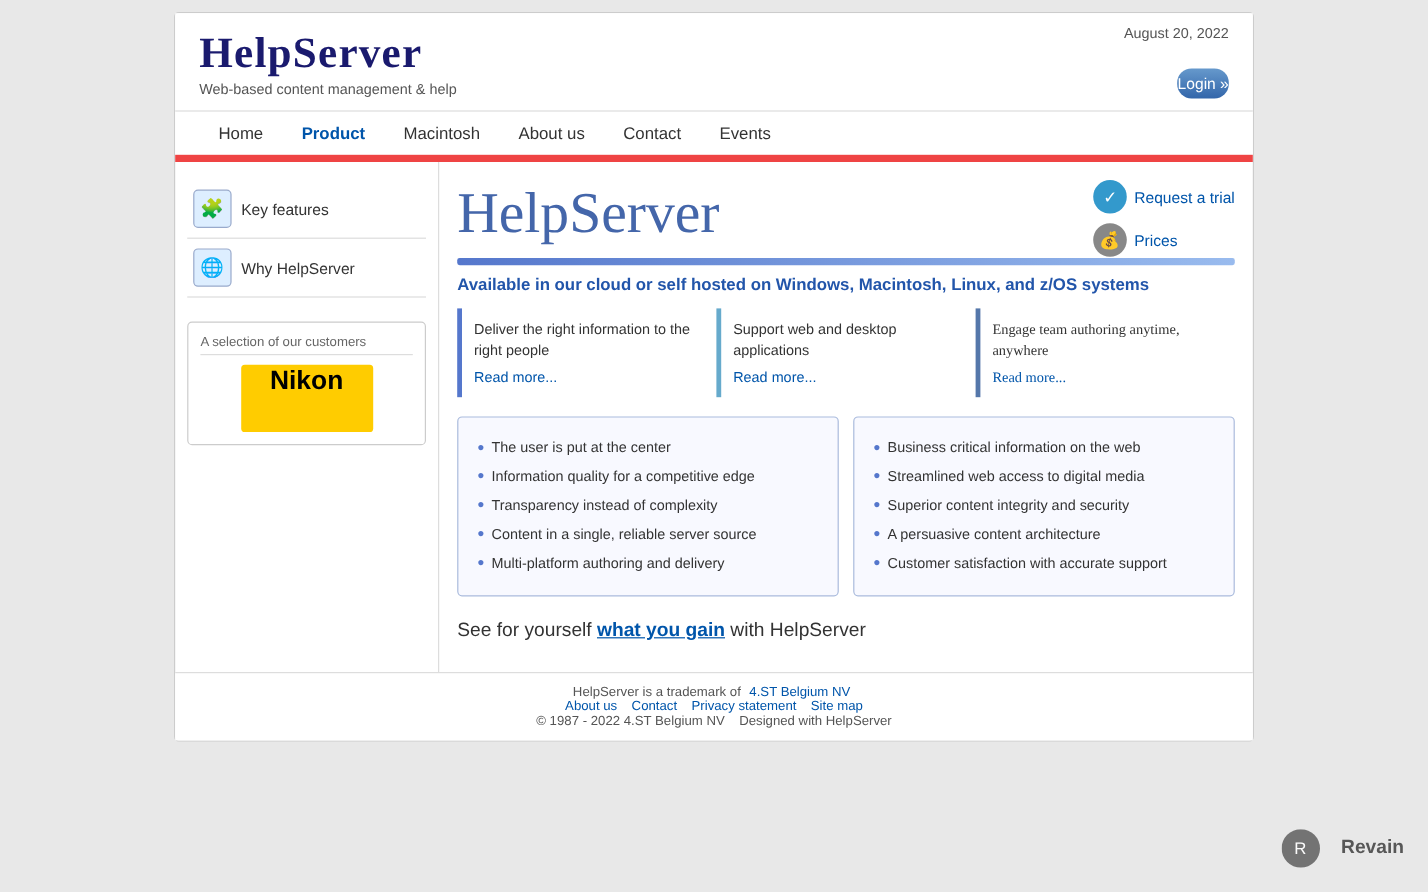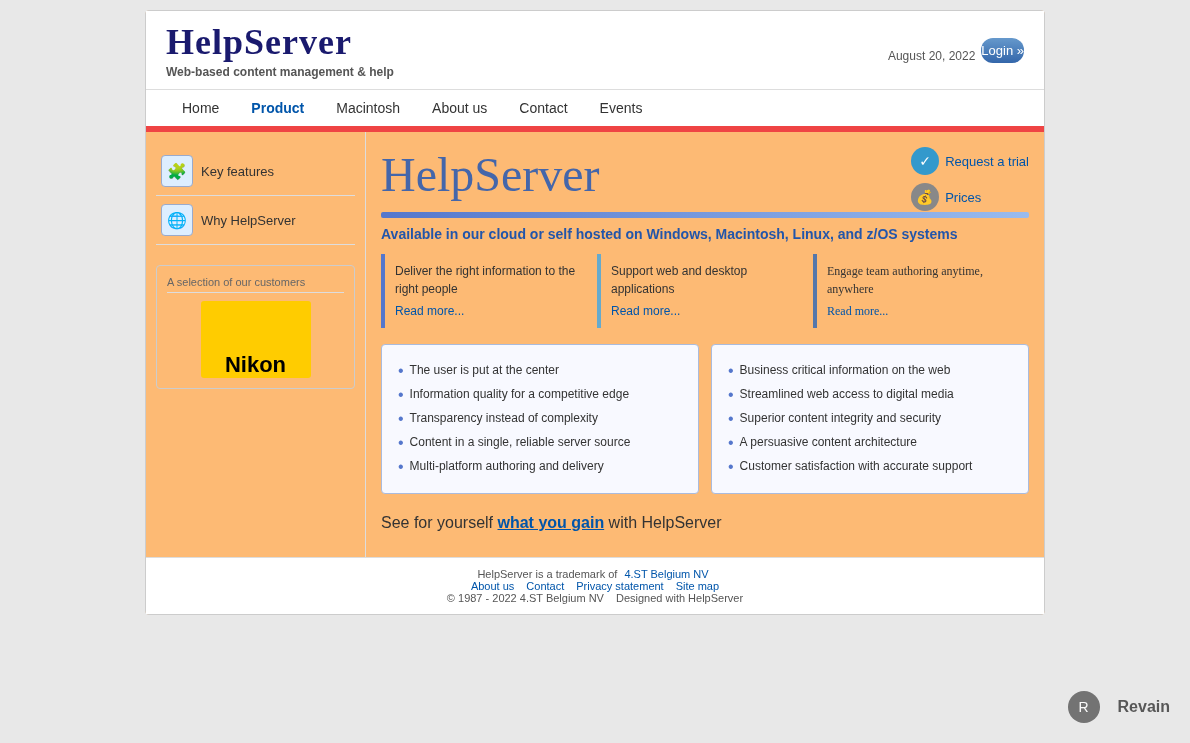--- a/index.html
+++ b/index.html
@@ -14,43 +14,43 @@
       background: #fff;
     }
     .logo-area { display: flex; flex-direction: column; }
     .logo-title {
       font-size: 36px;
       font-weight: bold;
       font-family: Georgia, serif;
       color: #1a1a6e;
       letter-spacing: 1px;
     }
-    .logo-subtitle { font-size: 12px; color: #555; margin-top: 2px; font-weight: bold; }
-    .top-right { display: flex; flex-direction: row; align-items: flex-end; gap: 6px; }
+    .logo-subtitle { font-size: 12px; color: #555; margin-top: 2px; }
+    .top-right { display: flex; flex-direction: column; align-items: flex-end; gap: 22px; }
     .date-label { font-size: 12px; color: #555; }
     .login-btn {
       background: linear-gradient(to bottom, #6699cc, #3366aa);
       color: #fff;
       border: none;
       padding: 5px 0;
       border-radius: 12px;
       font-size: 13px;
       cursor: pointer;
     }
 
     
     .nav-bar {
       background: #fff;
       border-top: 1px solid #ddd;
       padding: 0;
     }
     .main-container {
       max-width: 900px;
       margin: 0 auto;
-      background: #fdba74;
+      background: #ffffff;
       border: 1px solid #ccc;
       border-radius: 4px;
     }
     .nav-list {
       display: flex;
       list-style: none;
       padding: 0 20px;
       border-bottom: 6px solid #ef4444;
     }
     .nav-list li a {
@@ -100,24 +100,24 @@
 
     .customers-box {
       margin-top: 20px;
       border: 1px solid #ccc;
       border-radius: 4px;
       padding: 10px;
     }
     .customers-title { font-size: 11px; color: #666; margin-bottom: 8px; border-bottom: 1px solid #ddd; padding-bottom: 4px; }
     .nikon-logo {
       width: 110px;
-      height: 77px;
+      height: 56px;
       background: #ffcc00;
       display: flex;
-      align-items: flex-end;
+      align-items: flex-start;
       justify-content: center;
       margin: 0 auto;
       border-radius: 3px;
     }
     .nikon-text { font-size: 22px; font-weight: bold; color: #000; font-family: 'Arial Black', sans-serif; }
 
     
     .main-content {
       flex: 1;
       padding: 15px;

